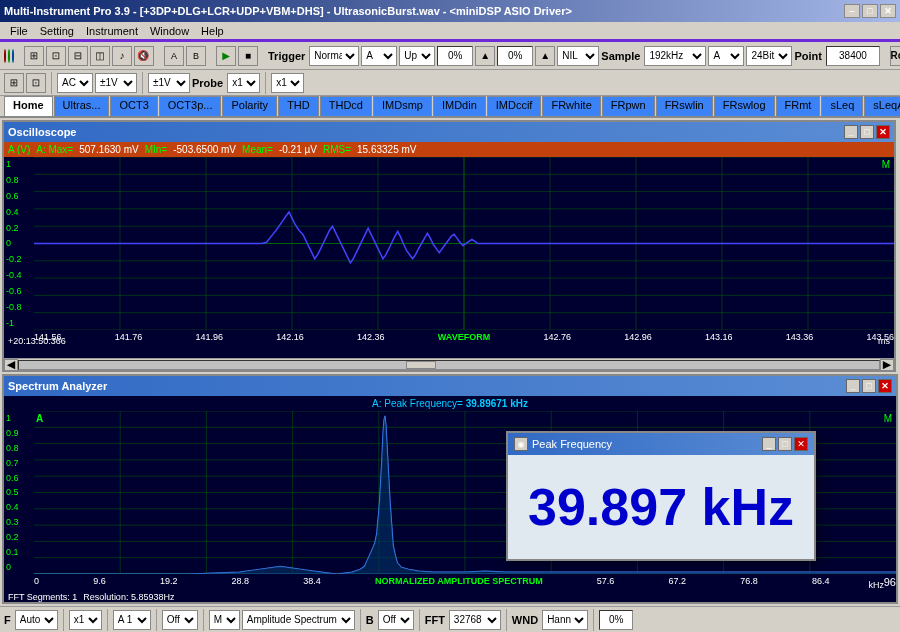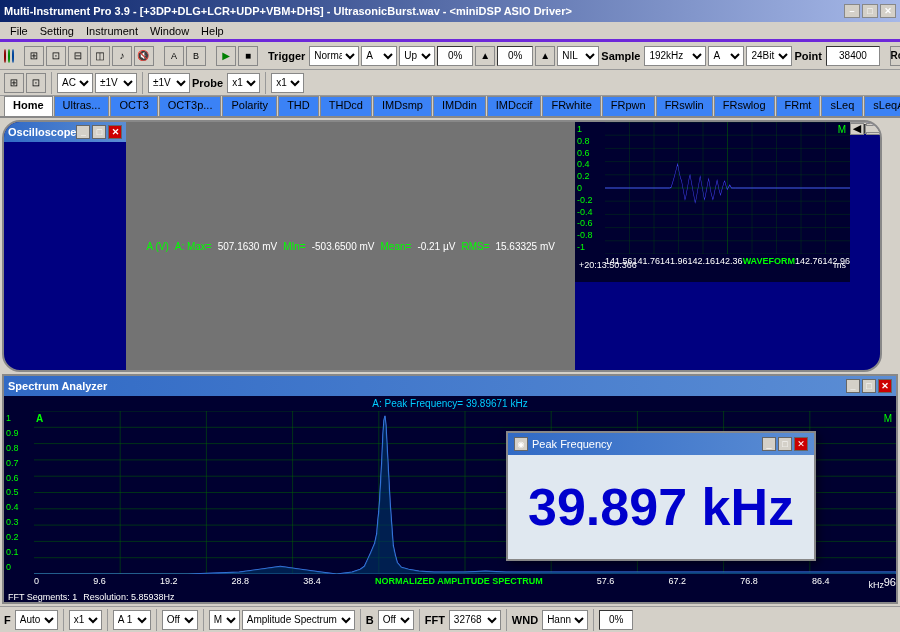--- a/index.html
+++ b/index.html
@@ -404,31 +404,31 @@
   <div class="nav-tab">FRswlin</div>
   <div class="nav-tab">FRswlog</div>
   <div class="nav-tab">FRmt</div>
   <div class="nav-tab">sLeq</div>
   <div class="nav-tab">sLeqA</div>
 
 </div>
 
 <div id="main-content" style="display:flex;flex-direction:column;flex:1;background:#d4d0c8;">
 
-  <div class="panel" style="flex:1;margin:2px 18px 1px 2px;display:flex;flex-direction:row;border-radius:18px;">
+  <div class="panel" style="flex:1;margin:2px 4px 1px 2px;display:flex;flex-direction:column;">
     <div class="panel-header">
       <span class="panel-title">Oscilloscope</span>
       <div class="panel-controls">
         <div class="panel-btn">_</div>
         <div class="panel-btn">□</div>
         <div class="panel-btn red">✕</div>
       </div>
     </div>
 
-    <div style="background:#737373;color:#00ff00;font-size:10px;padding:2px 20px;display:flex;gap:6px;align-items:center;justify-content:center;">
+    <div style="background:#c2410c;color:#00ff00;font-size:10px;padding:2px 4px;display:flex;gap:6px;align-items:center;">
       <span style="color:#00ff00;">A (V)</span>
       <span style="color:#00ff00;">A: Max=</span>
       <span style="color:white;">507.1630 mV</span>
       <span style="color:#00ff00;">MIn=</span>
       <span style="color:white;">-503.6500 mV</span>
       <span style="color:#00ff00;">Mean=</span>
       <span style="color:white;">-0.21  µV</span>
       <span style="color:#00ff00;">RMS=</span>
       <span style="color:white;">15.63325 mV</span>
     </div>
@@ -513,21 +513,21 @@
       <span class="panel-title">Spectrum Analyzer</span>
       <div class="panel-controls">
         <div class="panel-btn">_</div>
         <div class="panel-btn">□</div>
         <div class="panel-btn red">✕</div>
       </div>
     </div>
 
     <div style="background:#000030;color:#00ccff;font-size:10px;padding:2px 6px;text-align:center;">
       <span>A: Peak Frequency=</span>
-      <span style="color:#00ccff;">39.89671  kHz</span>
+      <span style="color:#00ccff;font-weight:bold;">39.89671  kHz</span>
     </div>
 
     <div id="spec-chart" style="flex:1;background:#000030;position:relative;overflow:hidden;">
 
       <div id="peak-popup">
         <div id="peak-popup-title">
           <div class="popup-icon">◉</div>
           <span class="popup-title-text">Peak Frequency</span>
           <div class="popup-controls">
             <div class="popup-btn">_</div>

